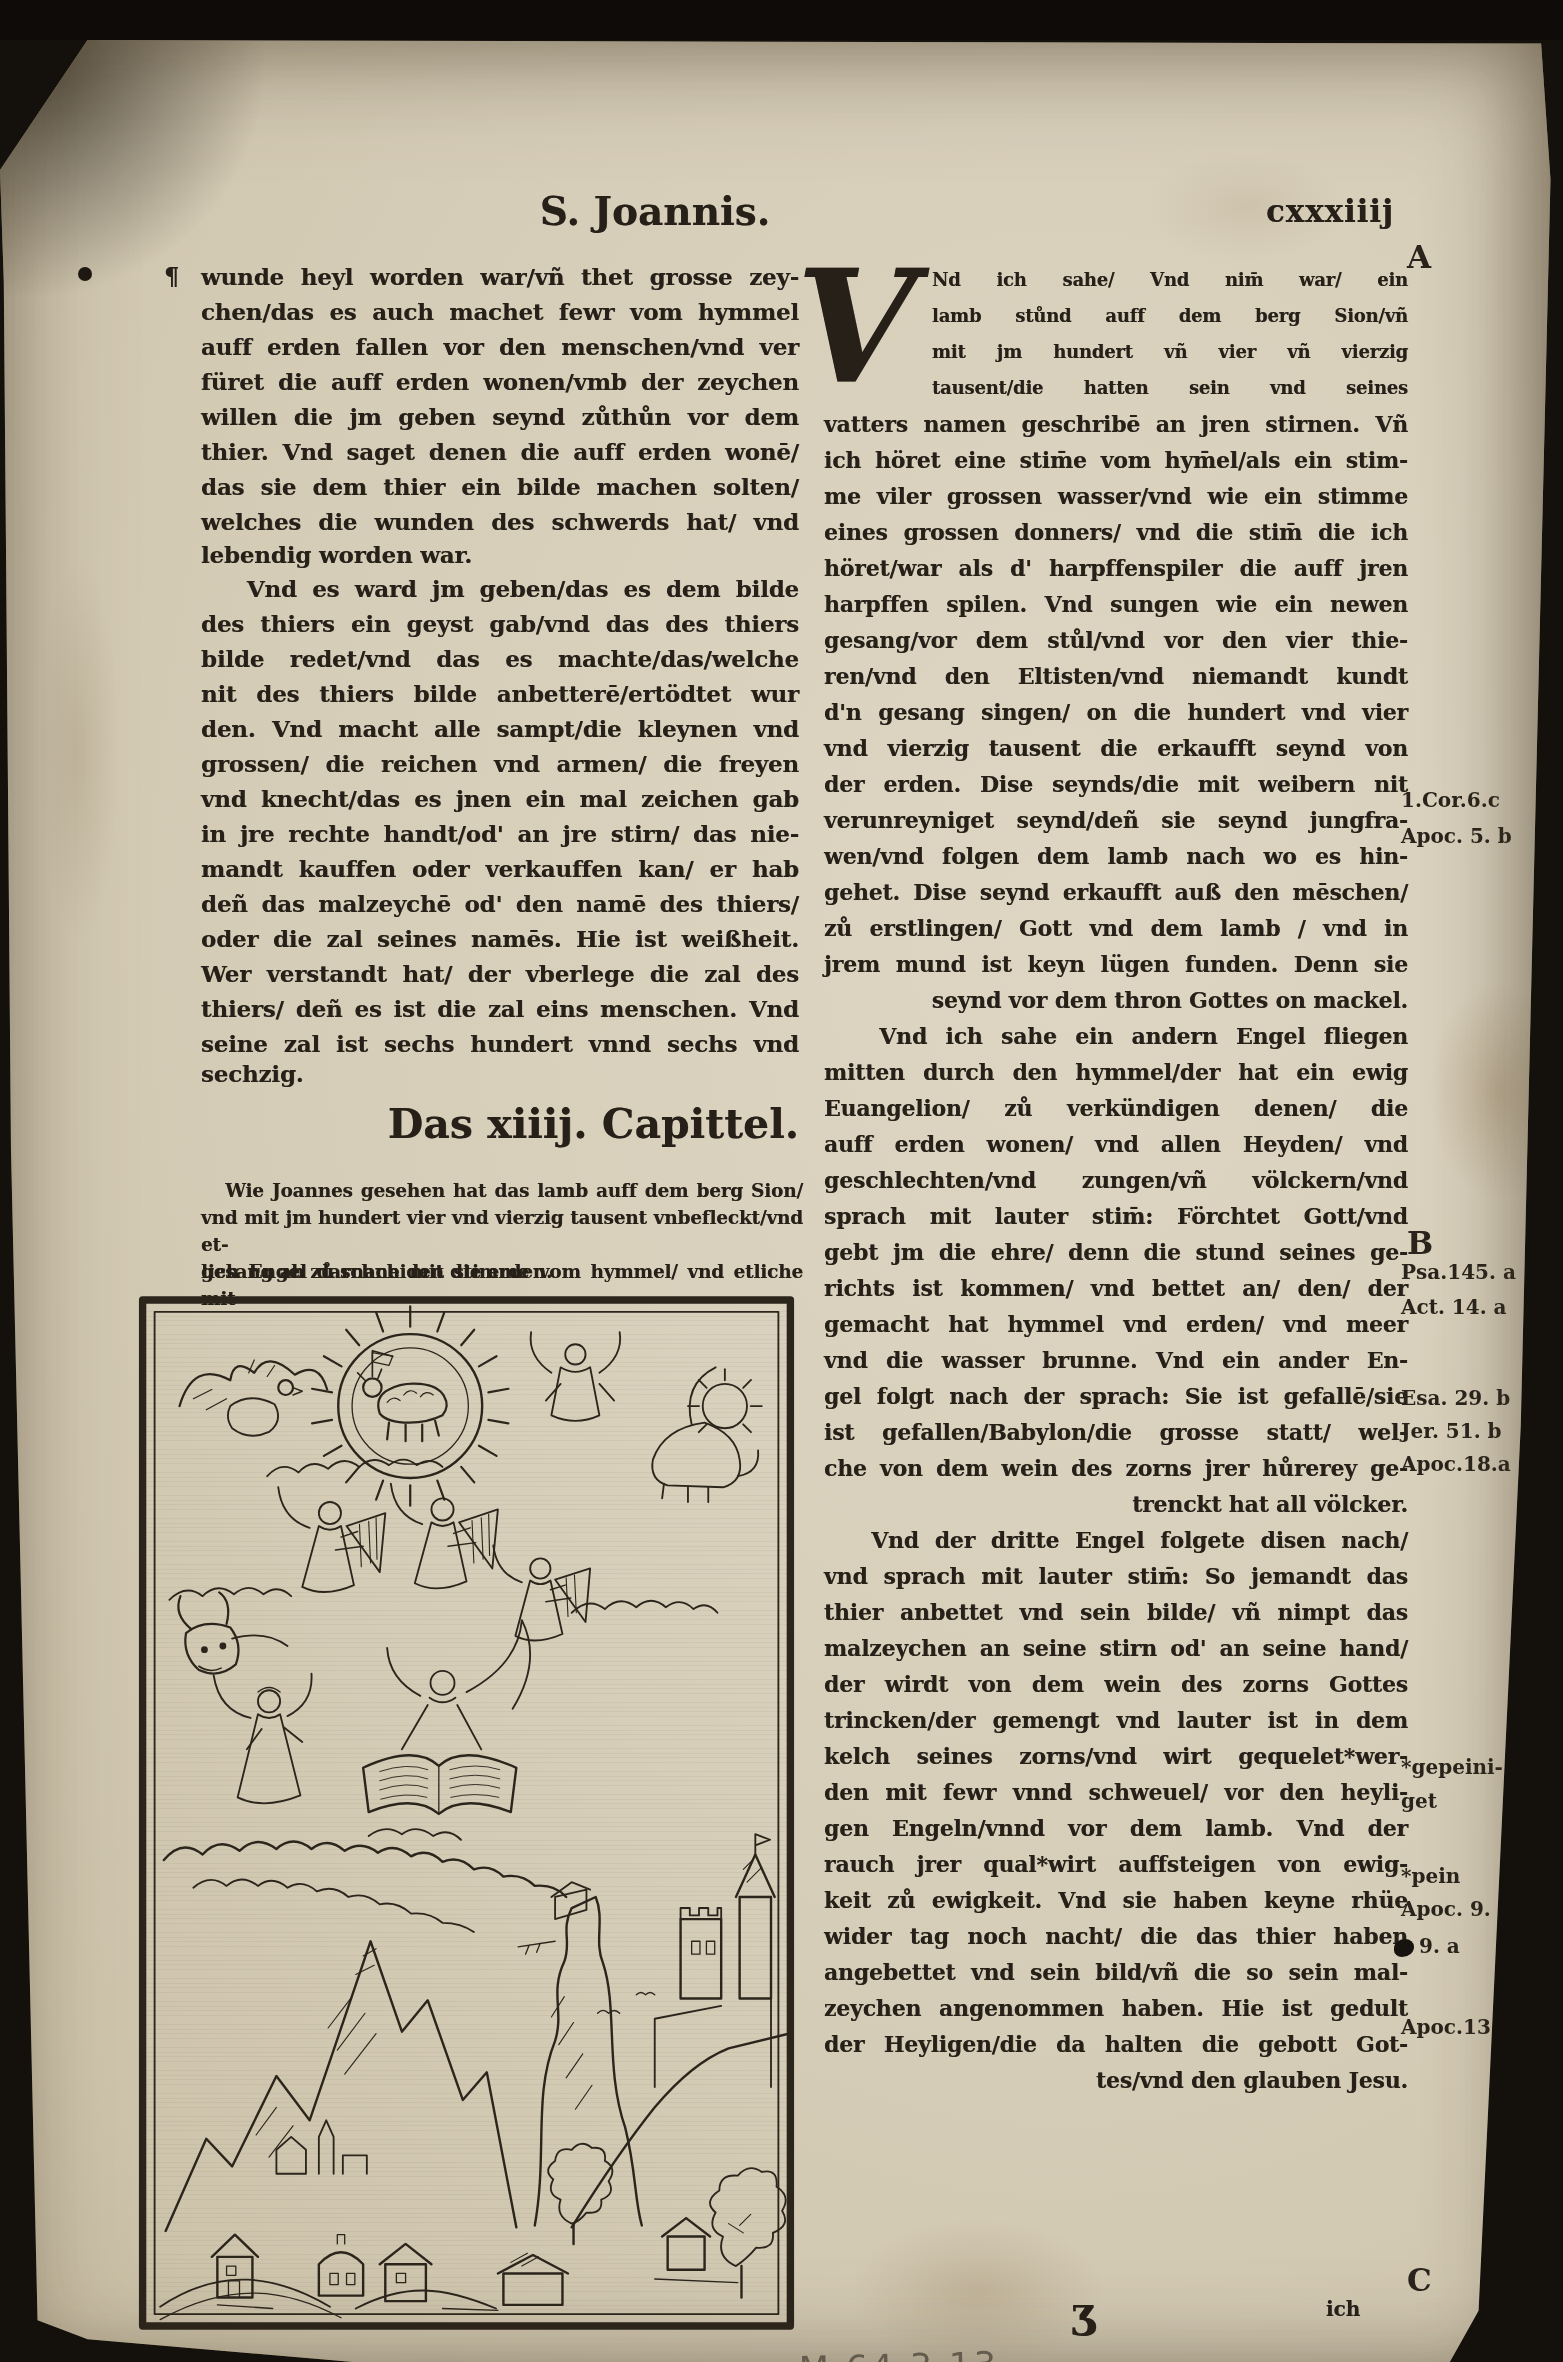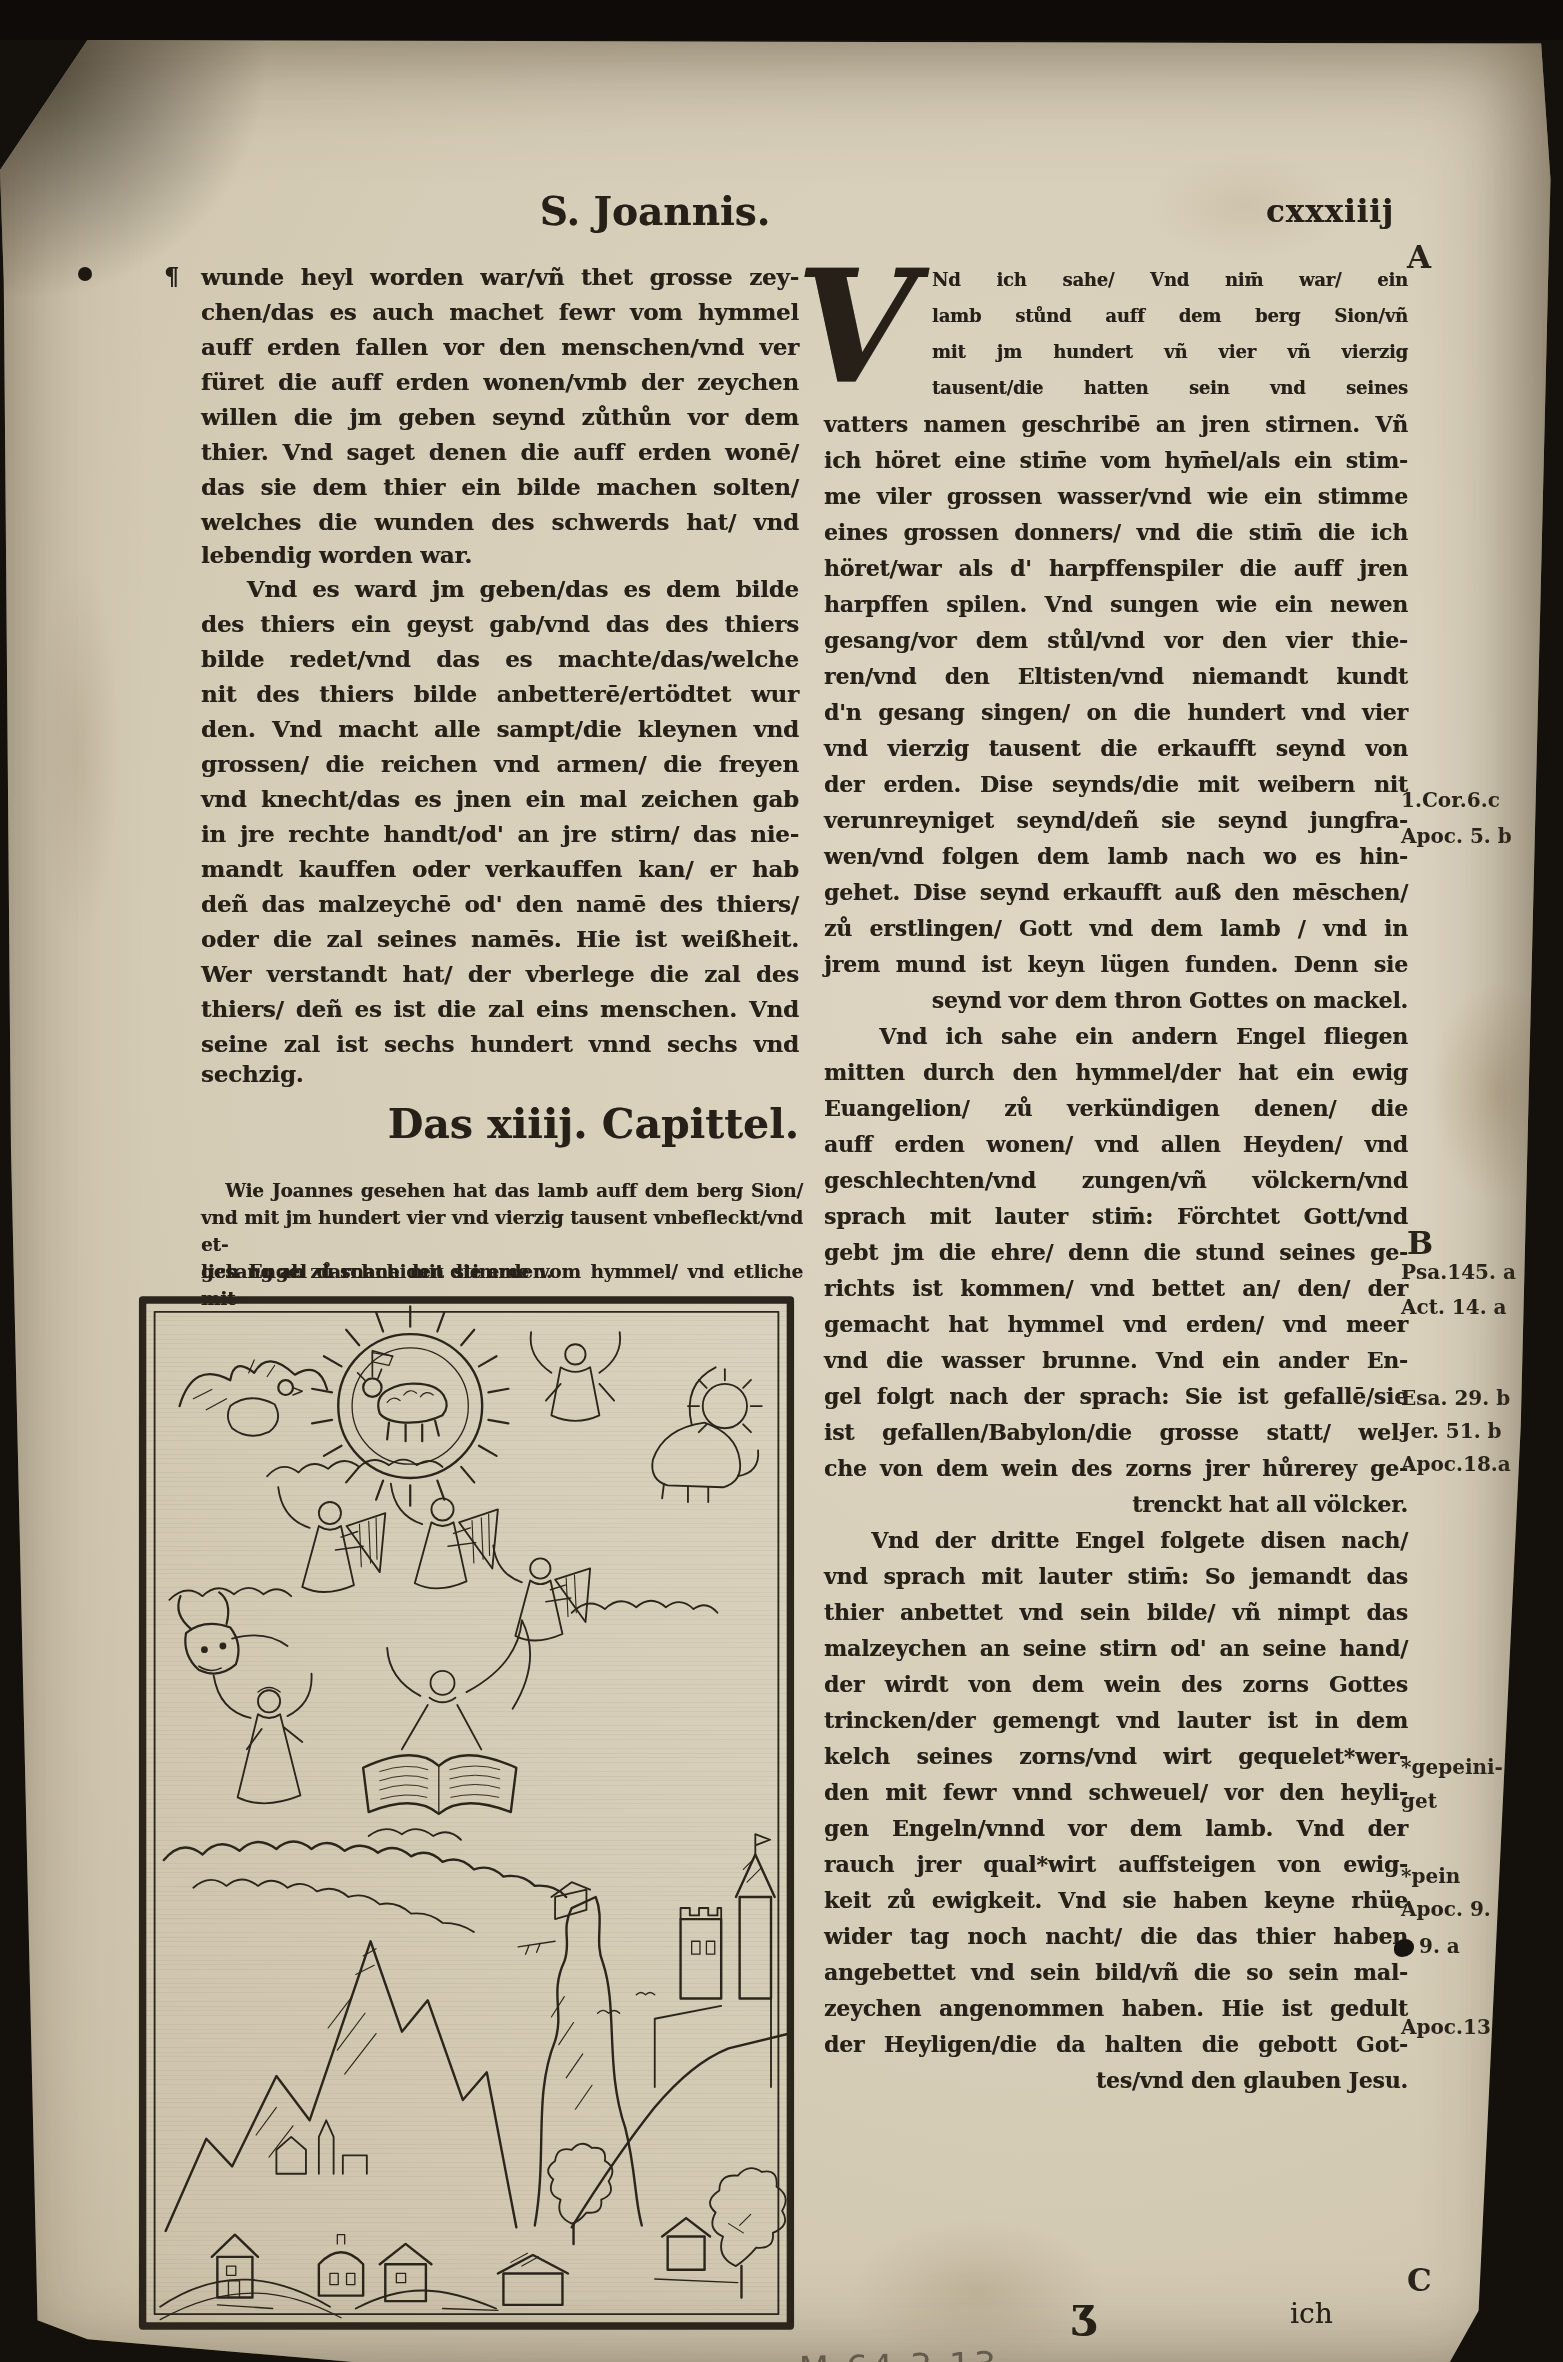--- a/index.html
+++ b/index.html
@@ -35,21 +35,21 @@
   .dropcap{left:796px;top:209px;font-size:155px;line-height:1;font-style:italic;font-weight:bold;}
   .pilcrow{left:164px;top:222px;font-size:24px;font-weight:bold;}
   .bullet{position:absolute;left:78px;top:227px;width:14px;height:14px;border-radius:50%;background:#1c1711;}
 
   .mnote{position:absolute;left:1401px;font-family:"DejaVu Serif",serif;font-weight:bold;font-size:20px;color:#2a241c;white-space:nowrap;}
   .mletter{left:1407px;font-size:31px;}
   .blot{position:absolute;left:1394px;top:1899px;width:20px;height:17.5px;background:#17130e;border-radius:55% 45% 60% 40%;}
   .mnote.withblot{left:1419px;}
 
   .sig{left:1071px;top:2248px;font-size:42px;font-weight:bold;}
-  .catch{left:1290px;top:2257px;font-size:28px;font-weight:normal;}
+  .catch{left:1326px;top:2257px;font-size:20px;font-weight:bold;}
   .shelf{left:799px;top:2307px;font-size:35px;color:#6e675a;font-family:"DejaVu Sans",sans-serif;
          transform:rotate(-1.5deg);letter-spacing:2.8px;text-shadow:none;}
 
   .woodcut{position:absolute;left:138px;top:1255px;width:657px;height:1036px;}
   .woodcut svg{display:block;width:100%;height:100%;}
   .woodcut .tone{position:absolute;inset:7.4px;pointer-events:none;
     background:repeating-linear-gradient(0deg, rgba(43,38,27,.05) 0 0.9px, transparent 0.9px 4.6px);}
 </style>
 </head>
 <body>

